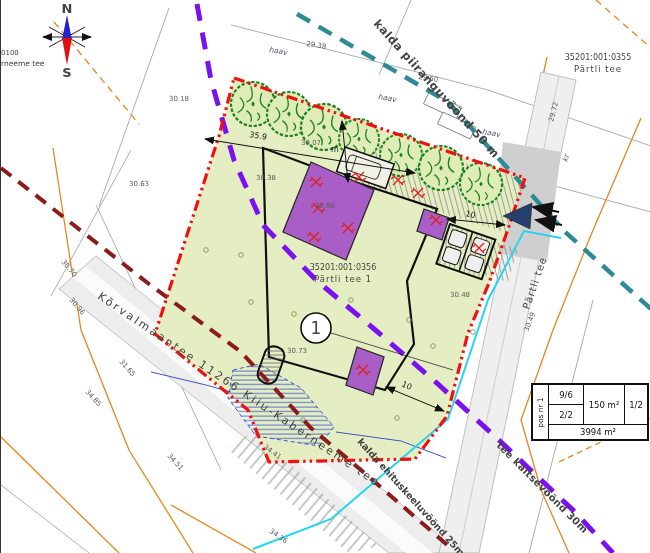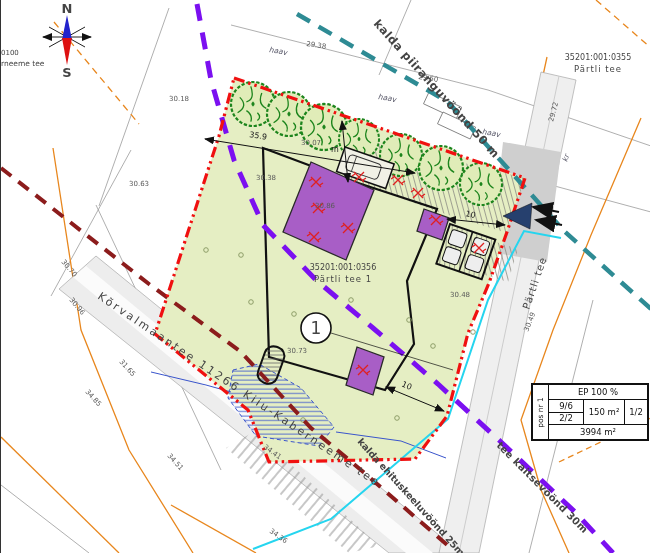--- a/index.html
+++ b/index.html
@@ -253,21 +253,20 @@
         <text x="481" y="134" transform="rotate(10 481 134)" class="veg">haav</text>
         <text x="566" y="162" transform="rotate(-70 566 162)" class="veg">kr</text>
       </g>
 </svg>
 
 <div class="info-table">
   <div class="it-pos">
     <span>pos nr 1</span>
   </div>
   <div class="it-body">
-    <div class="it-r1">EP 100 %</div>
     <div class="it-r2">
       <div class="it-c1">
         <div class="a">9/6</div>
         <div class="b">2/2</div>
       </div>
       <div class="it-c2">150 m²</div>
       <div class="it-c3">1/2</div>
     </div>
     <div class="it-r3">3994 m²</div>
   </div>

